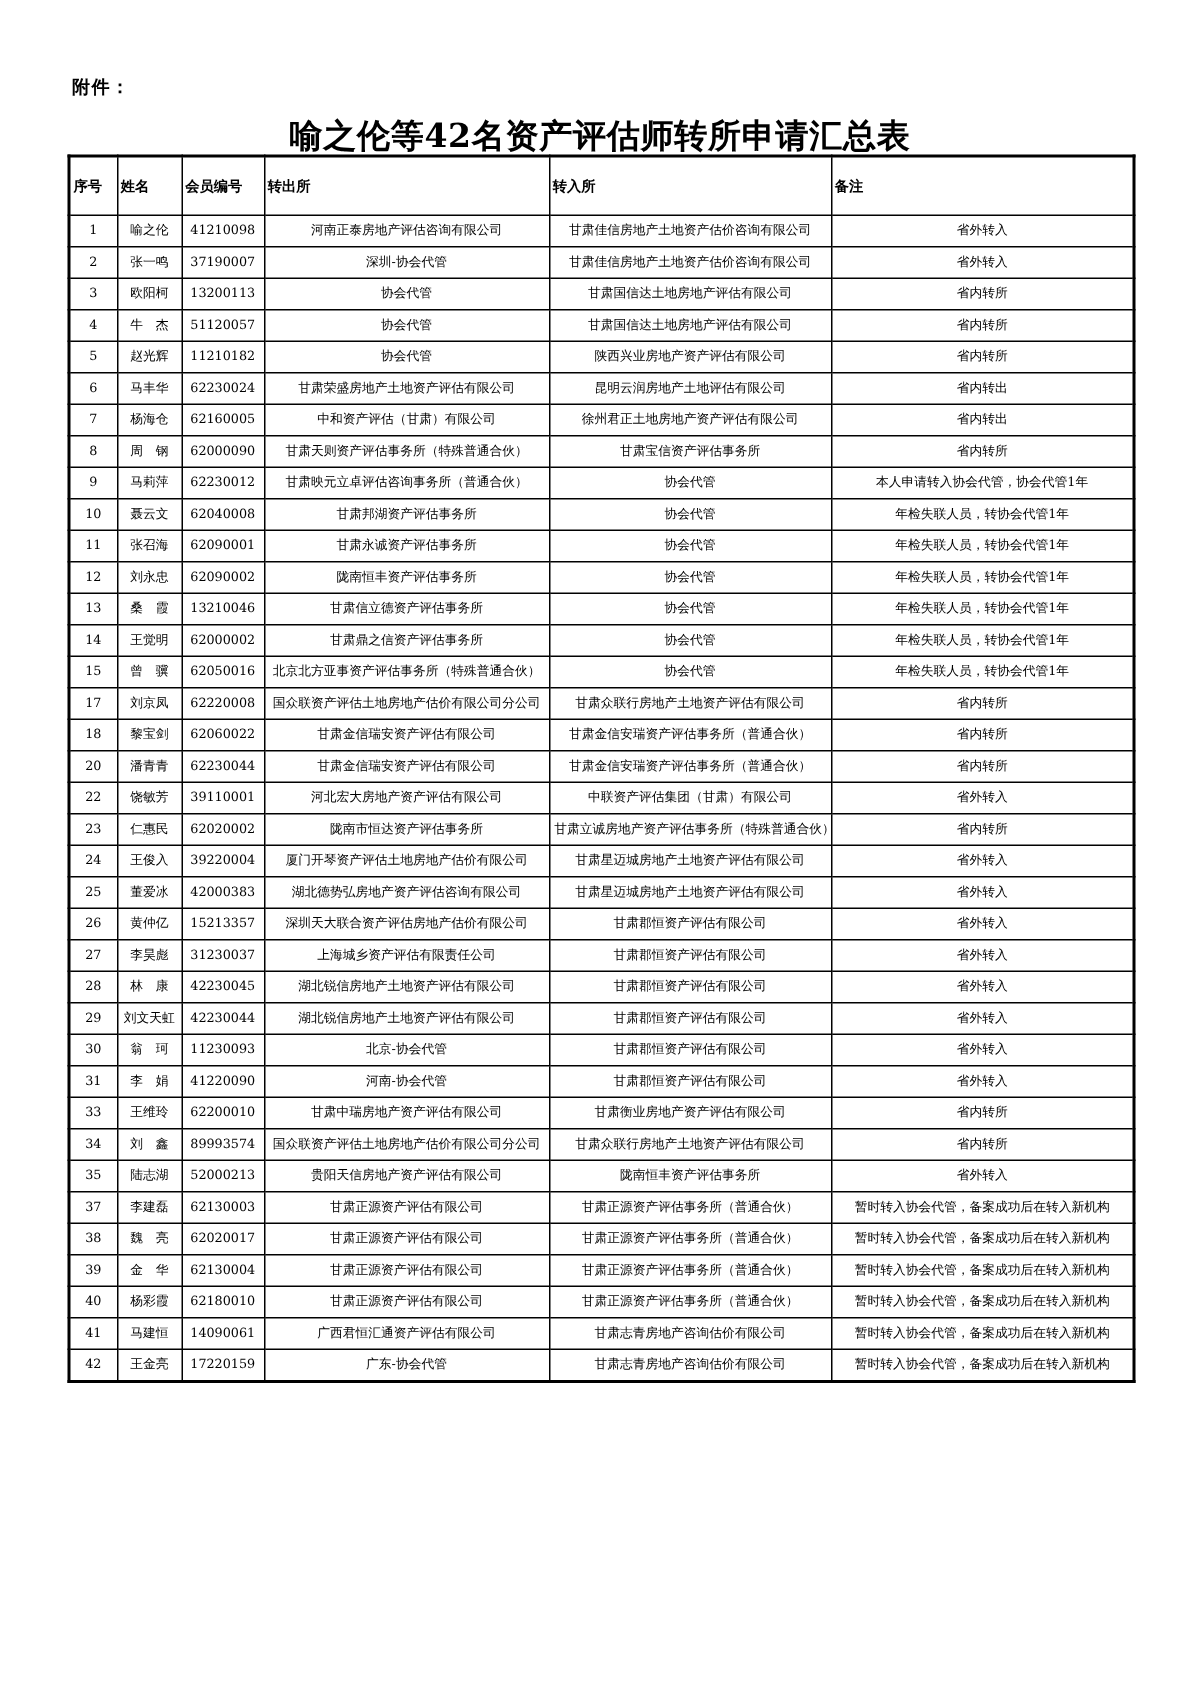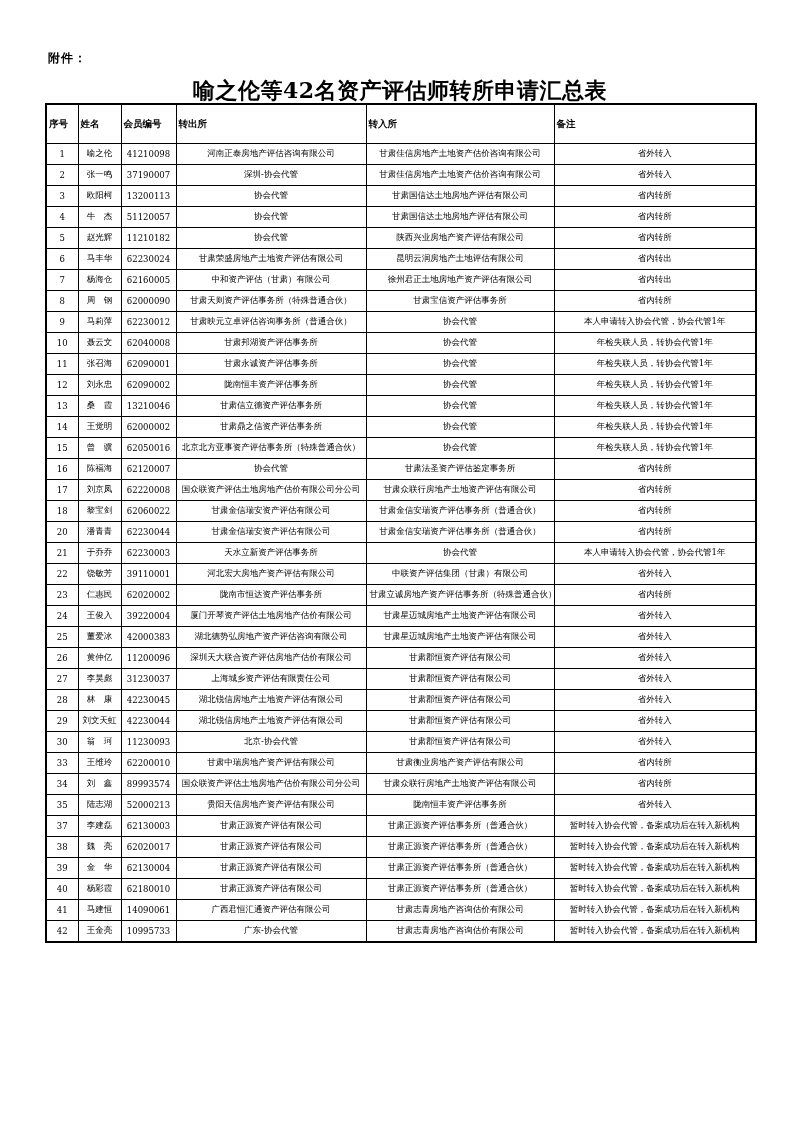--- a/index.html
+++ b/index.html
@@ -190,28 +190,20 @@
         </tr>
         <tr>
           <td>15</td>
           <td>曾　骥</td>
           <td>62050016</td>
           <td>北京北方亚事资产评估事务所（特殊普通合伙）</td>
           <td>协会代管</td>
           <td>年检失联人员，转协会代管1年</td>
         </tr>
         <tr>
-          <td>16</td>
-          <td>陈福海</td>
-          <td>62120007</td>
-          <td>协会代管</td>
-          <td>甘肃法圣资产评估鉴定事务所</td>
-          <td>省内转所</td>
-        </tr>
-        <tr>
           <td>17</td>
           <td>刘京凤</td>
           <td>62220008</td>
           <td>国众联资产评估土地房地产估价有限公司分公司</td>
           <td>甘肃众联行房地产土地资产评估有限公司</td>
           <td>省内转所</td>
         </tr>
         <tr>
           <td>18</td>
           <td>黎宝剑</td>
@@ -222,28 +214,20 @@
         </tr>
         <tr>
           <td>20</td>
           <td>潘青青</td>
           <td>62230044</td>
           <td>甘肃金信瑞安资产评估有限公司</td>
           <td>甘肃金信安瑞资产评估事务所（普通合伙）</td>
           <td>省内转所</td>
         </tr>
         <tr>
-          <td>21</td>
-          <td>于乔乔</td>
-          <td>62230003</td>
-          <td>天水立新资产评估事务所</td>
-          <td>协会代管</td>
-          <td>本人申请转入协会代管，协会代管1年</td>
-        </tr>
-        <tr>
           <td>22</td>
           <td>饶敏芳</td>
           <td>39110001</td>
           <td>河北宏大房地产资产评估有限公司</td>
           <td>中联资产评估集团（甘肃）有限公司</td>
           <td>省外转入</td>
         </tr>
         <tr>
           <td>23</td>
           <td>仁惠民</td>
@@ -264,21 +248,21 @@
           <td>25</td>
           <td>董爱冰</td>
           <td>42000383</td>
           <td>湖北德势弘房地产资产评估咨询有限公司</td>
           <td>甘肃星迈城房地产土地资产评估有限公司</td>
           <td>省外转入</td>
         </tr>
         <tr>
           <td>26</td>
           <td>黄仲亿</td>
-          <td>11200096</td>
+          <td>15213357</td>
           <td>深圳天大联合资产评估房地产估价有限公司</td>
           <td>甘肃郡恒资产评估有限公司</td>
           <td>省外转入</td>
         </tr>
         <tr>
           <td>27</td>
           <td>李昊彪</td>
           <td>31230037</td>
           <td>上海城乡资产评估有限责任公司</td>
           <td>甘肃郡恒资产评估有限公司</td>
@@ -298,20 +282,28 @@
           <td>42230044</td>
           <td>湖北锐信房地产土地资产评估有限公司</td>
           <td>甘肃郡恒资产评估有限公司</td>
           <td>省外转入</td>
         </tr>
         <tr>
           <td>30</td>
           <td>翁　珂</td>
           <td>11230093</td>
           <td>北京-协会代管</td>
+          <td>甘肃郡恒资产评估有限公司</td>
+          <td>省外转入</td>
+        </tr>
+        <tr>
+          <td>31</td>
+          <td>李　娟</td>
+          <td>41220090</td>
+          <td>河南-协会代管</td>
           <td>甘肃郡恒资产评估有限公司</td>
           <td>省外转入</td>
         </tr>
         <tr>
           <td>33</td>
           <td>王维玲</td>
           <td>62200010</td>
           <td>甘肃中瑞房地产资产评估有限公司</td>
           <td>甘肃衡业房地产资产评估有限公司</td>
           <td>省内转所</td>
@@ -368,20 +360,20 @@
           <td>41</td>
           <td>马建恒</td>
           <td>14090061</td>
           <td>广西君恒汇通资产评估有限公司</td>
           <td>甘肃志青房地产咨询估价有限公司</td>
           <td>暂时转入协会代管，备案成功后在转入新机构</td>
         </tr>
         <tr>
           <td>42</td>
           <td>王金亮</td>
-          <td>10995733</td>
+          <td>17220159</td>
           <td>广东-协会代管</td>
           <td>甘肃志青房地产咨询估价有限公司</td>
           <td>暂时转入协会代管，备案成功后在转入新机构</td>
         </tr>
       </tbody>
   </table>
 </div>
 
 </body></html>

